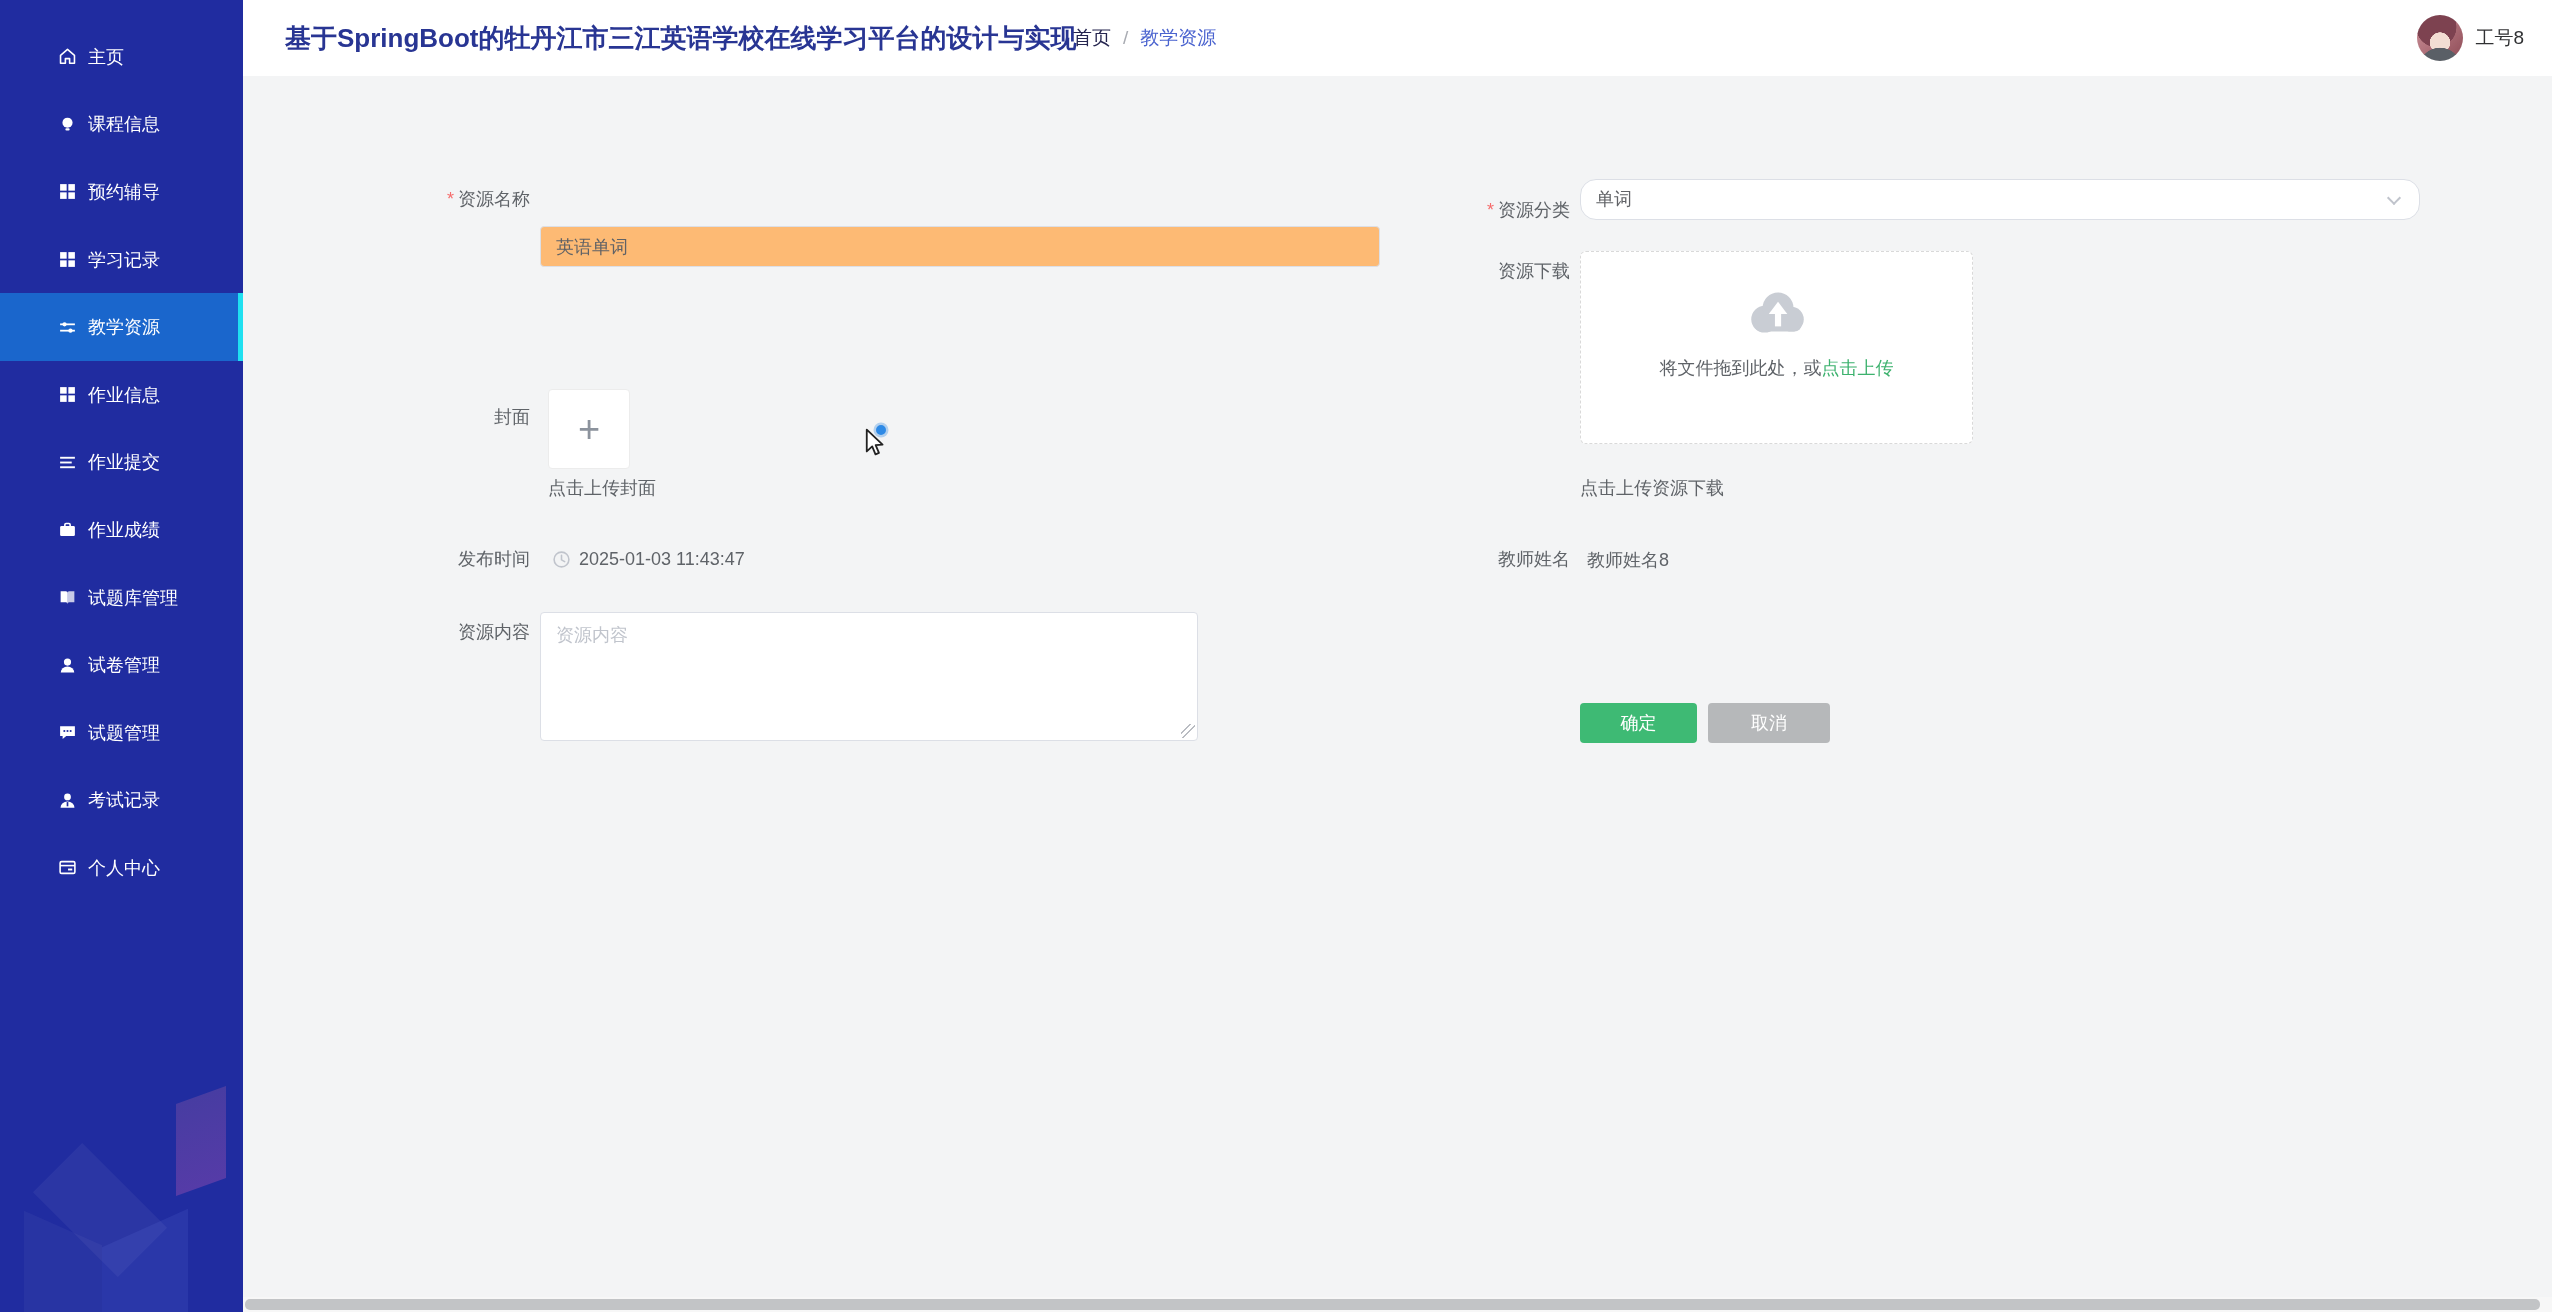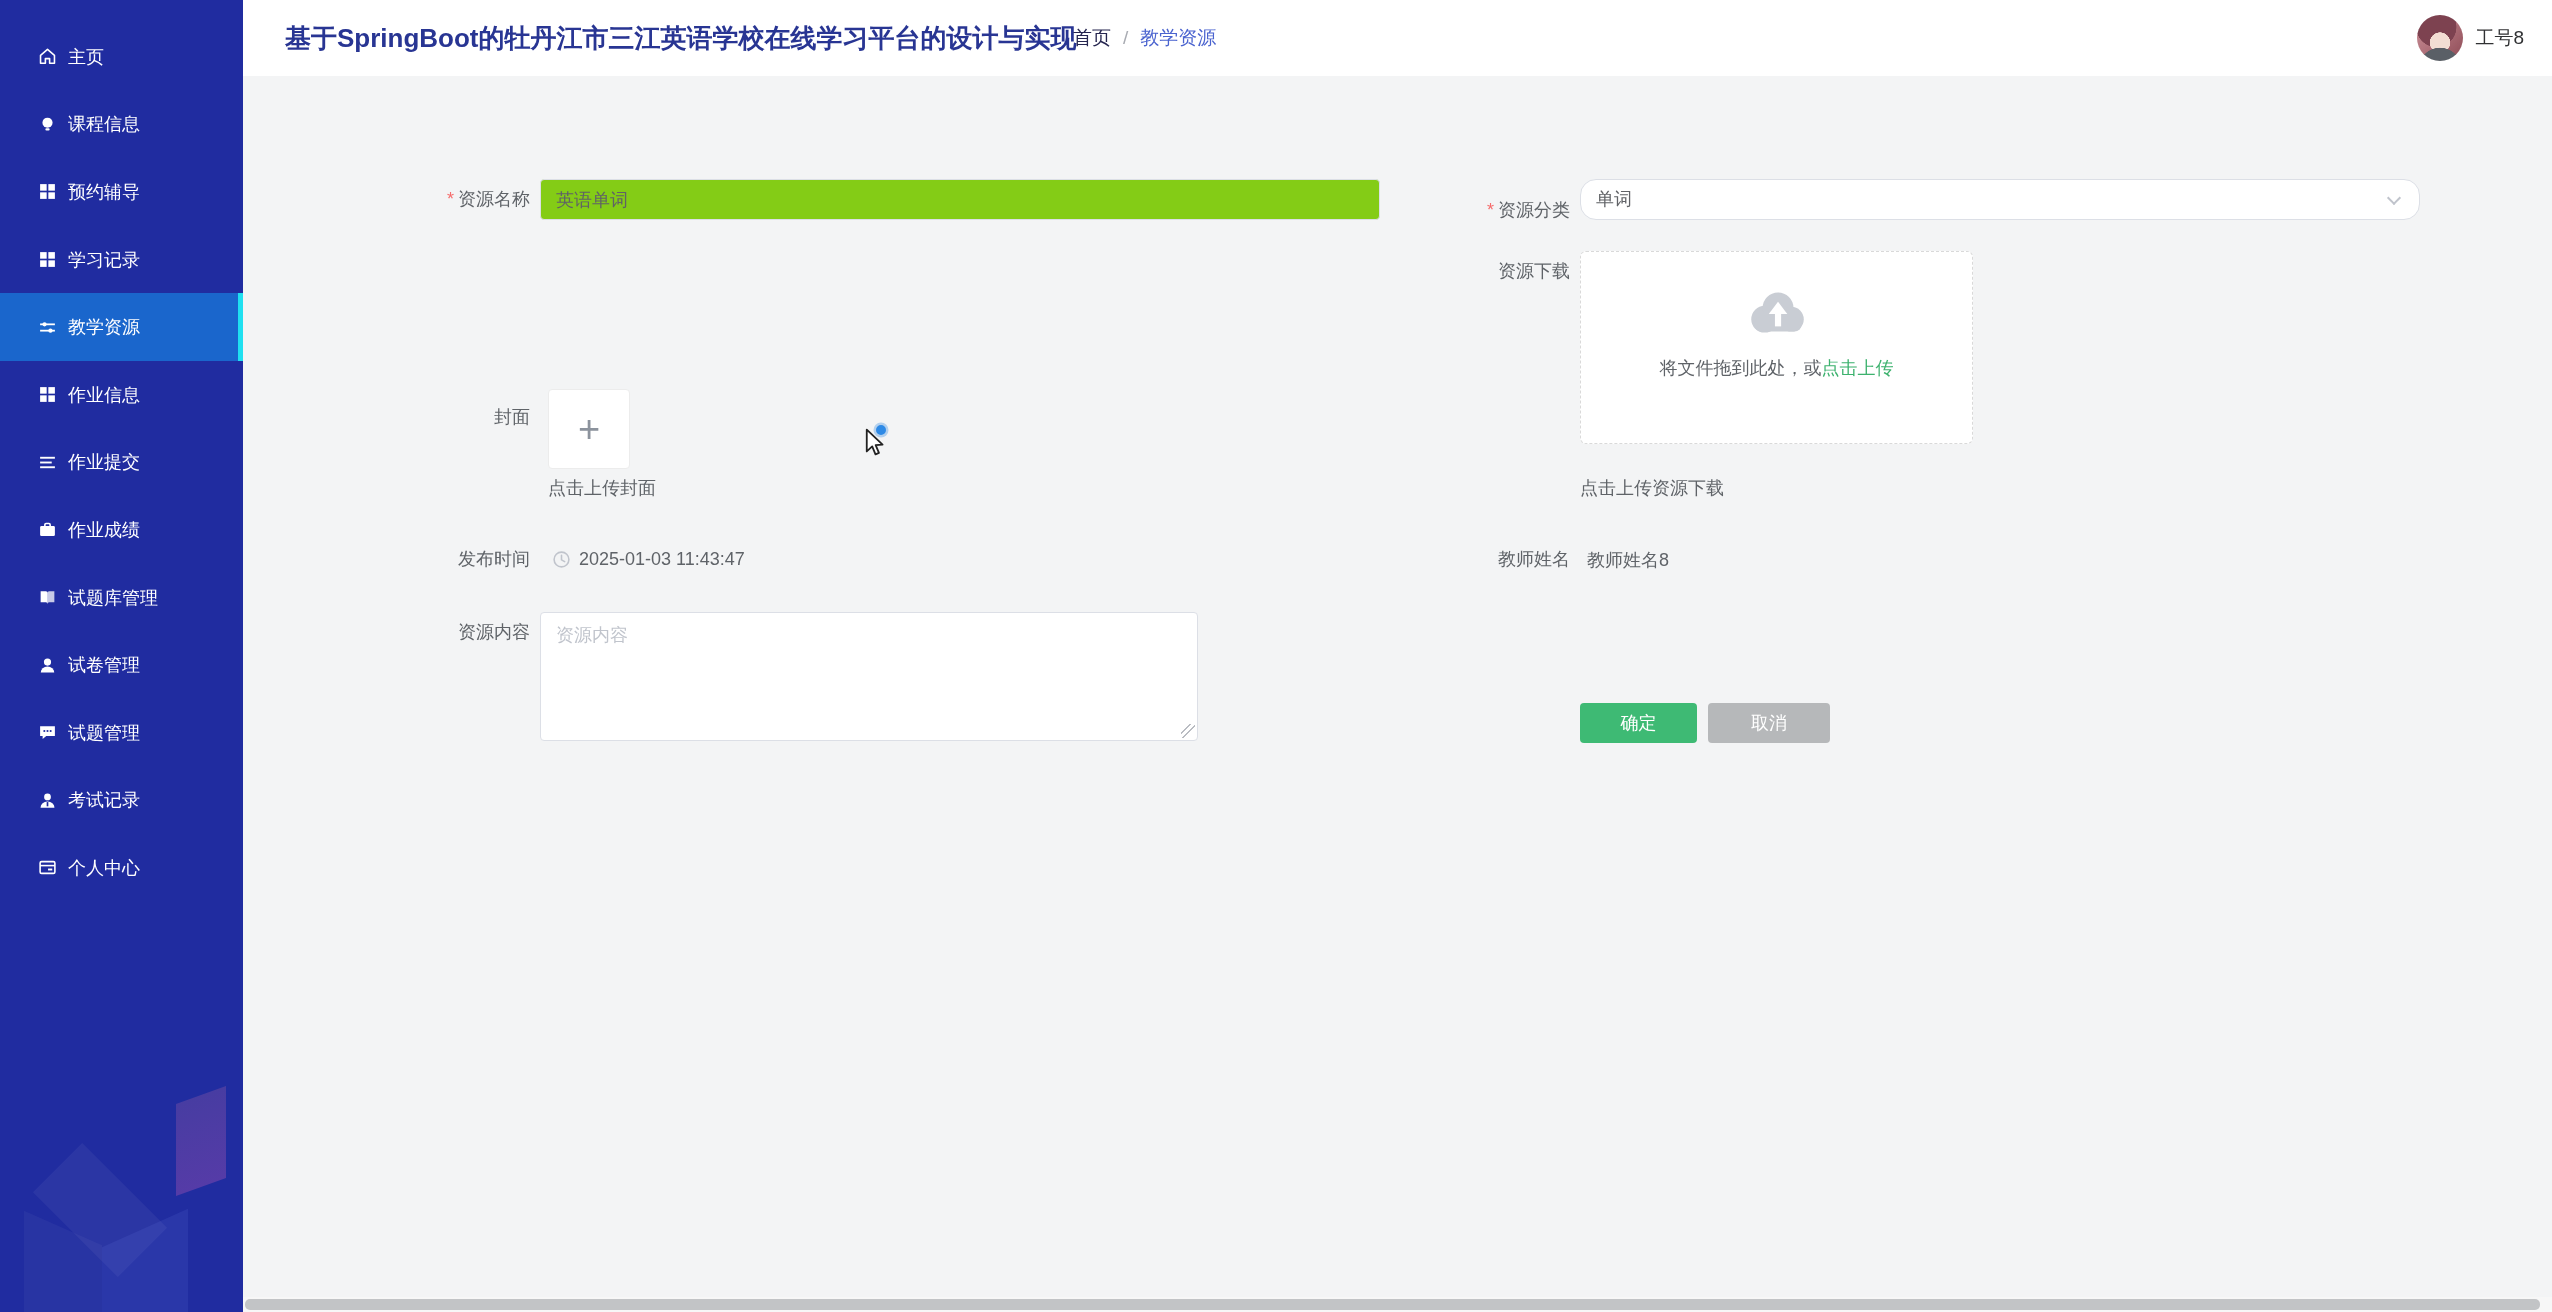--- a/index.html
+++ b/index.html
@@ -5,21 +5,21 @@
   * { margin:0; padding:0; box-sizing:border-box; }
   html,body { width:2552px; height:1312px; overflow:hidden; }
   body { font-family:"Liberation Sans","DejaVu Sans",sans-serif; background:#f3f4f5; }
   #app { position:relative; width:2552px; height:1312px; }
 
   
   .sidebar { position:absolute; left:0; top:0; width:243px; height:1312px;
              background:#202ca0; overflow:hidden; z-index:5; }
   .nav { position:relative; padding-top:23px; z-index:2; }
   .nav-item { position:relative; height:67.6px; display:flex; align-items:center;
-              padding-left:38px; gap:11px; color:#ffffff; font-size:18px; cursor:pointer; }
+              padding-left:58px; gap:11px; color:#ffffff; font-size:18px; cursor:pointer; }
   .nav-item svg { width:19px; height:19px; flex:0 0 19px; }
   .nav-item.active { background:#1a66cc; }
   .nav-item.active::after { content:""; position:absolute; right:0; top:0; width:5px; height:100%;
                             background:#1fe0f0; }
   .deco { position:absolute; z-index:1; }
   .deco-cube-top   { left:40px;  top:1150px; width:120px; height:120px; background:rgba(255,255,255,0.05);
                      transform:rotate(45deg) scaleY(0.58); }
   .deco-cube-left  { left:24px;  top:1228px; width:78px;  height:110px; background:rgba(255,255,255,0.04);
                      transform:skewY(24deg); }
   .deco-cube-right { left:102px; top:1228px; width:86px;  height:110px; background:rgba(140,160,255,0.10);
@@ -43,22 +43,22 @@
               radial-gradient(circle at 50% 60%, #f3ddd3 0 28%, transparent 29%),
               radial-gradient(circle at 42% 26%, #7d4250 0 46%, transparent 47%),
               linear-gradient(135deg,#cf949c,#8d4a55); }
   .user-name { font-size:19px; color:#303133; }
 
   
   .content { position:absolute; left:243px; top:76px; width:2309px; height:1221px; background:#f3f4f5; }
   .form-label { position:absolute; font-size:18px; color:#5f6368; text-align:right; line-height:41px; }
   .req { color:#f56c6c; margin-right:4px; }
 
-  .el-input { position:absolute; height:41px; background:#84cc16; border:1px solid #dcdfe6; border-radius:4px;
-              font-size:18px; color:#606266; padding:0 15px; outline:none; width:840px; }
+  .el-input { position:absolute; height:41px; background:#fdba74; border:1px solid #dcdfe6; border-radius:4px;
+              font-size:18px; color:#606266; padding:0 15px; outline:none; width:840px;margin-top:47px; }
   .select-box { position:absolute; left:1337px; top:103px; width:840px; height:41px; background:#fff;
                 border:1px solid #dcdfe6; border-radius:16px; font-size:18px; color:#606266;
                 line-height:39px; padding:0 15px; cursor:pointer; }
   .chevron { position:absolute; right:20px; top:13px; width:10px; height:10px;
              border-right:2px solid #c0c4cc; border-bottom:2px solid #c0c4cc; transform:rotate(45deg); }
 
   .upload-box { position:absolute; left:1337px; top:175px; width:393px; height:193px; background:#fff;
                 border:1px dashed #d9d9d9; border-radius:6px; cursor:pointer; text-align:center; }
   .upload-cloud { margin-top:34px; }
   .upload-text { font-size:18px; color:#5f6368; margin-top:12px; }

